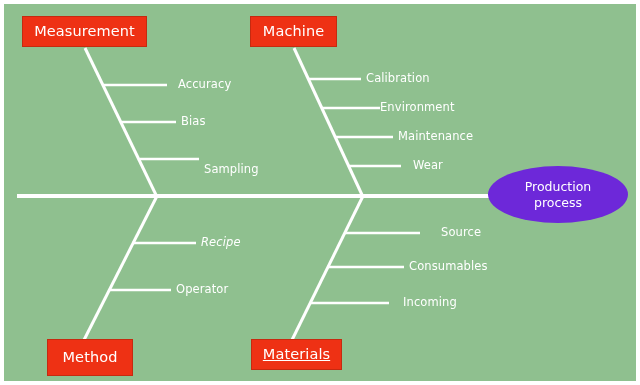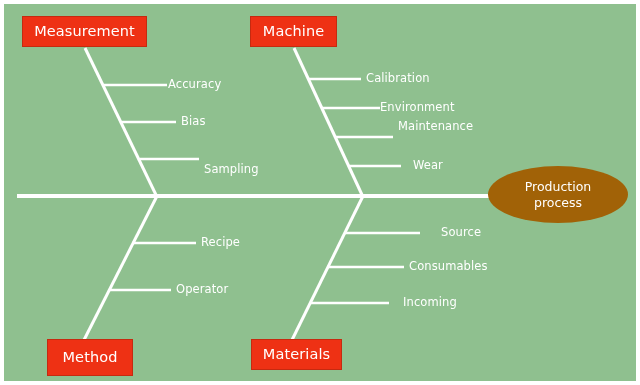--- a/index.html
+++ b/index.html
@@ -74,21 +74,21 @@
     line-height: 1;
     white-space: nowrap;
     letter-spacing: 0.1px;
   }
   #effect-ellipse {
     position: absolute;
     left: 484px;
     top: 162px;
     width: 140px;
     height: 57px;
-    background: #a16207;
+    background: #6d28d9;
     border-radius: 50%;
     display: flex;
     flex-direction: column;
     align-items: center;
     justify-content: center;
     box-sizing: border-box;
   }
   #effect-ellipse span {
     color: #ffffff;
     font-size: 12.5px;
@@ -136,34 +136,34 @@
     </div>
 
     <div class="cat-box" style="left:246px; top:12px; width:87px; height:31px;">
       <span>Machine</span>
     </div>
 
     <div class="cat-box" style="left:43px; top:335px; width:86px; height:37px;">
       <span>Method</span>
     </div>
 
-    <div class="cat-box" style="left:247px; top:335px; width:91px; height:31px;">
+    <div class="cat-box" style="left:247px; top:335px; width:91px; height:31px;text-decoration:underline;">
       <span>Materials</span>
     </div>
 
-    <div class="cause-label" style="left:164px; top:75px;">Accuracy</div>
+    <div class="cause-label" style="left:174px; top:75px;">Accuracy</div>
     <div class="cause-label" style="left:177px; top:112px;">Bias</div>
     <div class="cause-label" style="left:200px; top:149px;margin-top:11px;">Sampling</div>
 
     <div class="cause-label" style="left:362px; top:69px;">Calibration</div>
     <div class="cause-label" style="left:376px; top:98px;">Environment</div>
-    <div class="cause-label" style="left:394px; top:117px;">Maintenance</div>
+    <div class="cause-label" style="left:394px; top:127px;">Maintenance</div>
     <div class="cause-label" style="left:402px; top:156px;margin-left:7px;">Wear</div>
 
-    <div class="cause-label" style="left:197px; top:233px;">Recipe</div>
+    <div class="cause-label" style="left:197px; top:233px;font-style:italic;">Recipe</div>
     <div class="cause-label" style="left:172px; top:280px;">Operator</div>
 
     <div class="cause-label" style="left:437px; top:223px;">Source</div>
     <div class="cause-label" style="left:405px; top:257px;">Consumables</div>
     <div class="cause-label" style="left:390px; top:293px;margin-left:9px;">Incoming</div>
 
     <div id="effect-ellipse">
       <span>Production</span>
       <span>process</span>
     </div>

